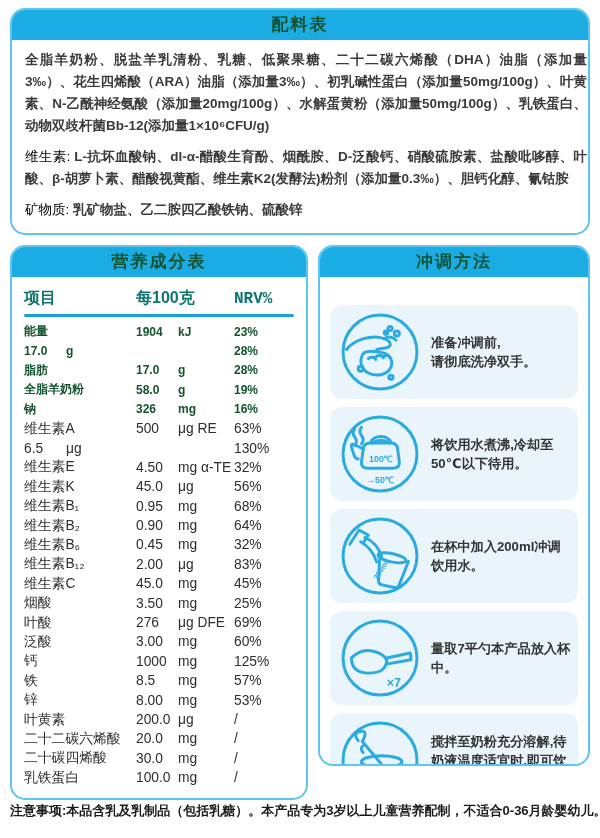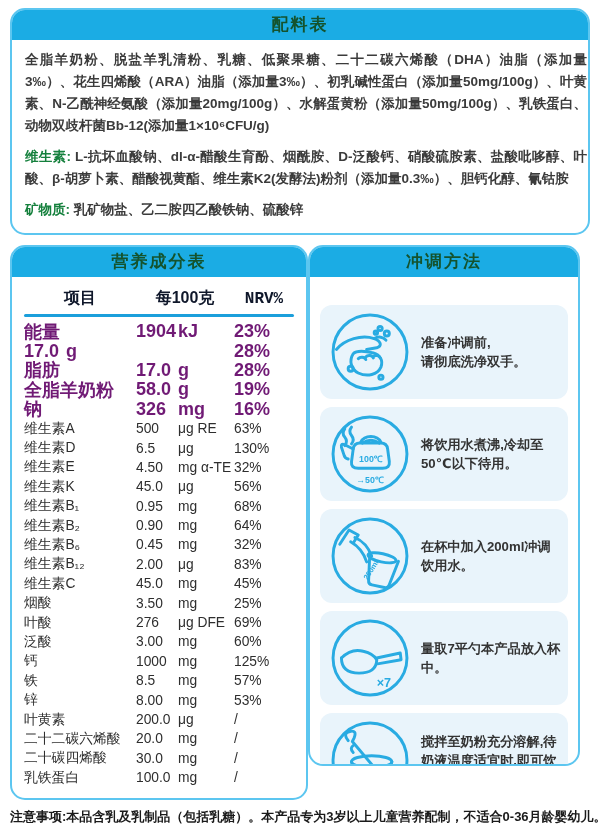--- a/index.html
+++ b/index.html
@@ -9,54 +9,54 @@
 
   .card { border:2px solid #5cc6f0; border-radius:15px; overflow:hidden; background:#fff; }
   .card-header { background:#1bace4; height:30px; line-height:30px; text-align:center;
     color:#14532d; font-size:17px; font-weight:bold; letter-spacing:2px; }
 
   
   .card-top { height:227px; margin-bottom:10px; }
   .ing-body { padding:9px 1px 0 13px; font-size:13.5px; line-height:22px;
     font-weight:600; color:#3b3b3b; text-align:justify; }
   .ing-body p { margin-bottom:9px; }
-  .ing-body b { font-weight:bold; color:#15803d; }
-
-  
-  .row { display:flex; }
+  .ing-body b { font-weight:normal; color:#000000; }
+
+  
+  .row { display:flex; gap:10px; }
   .card-left  { width:298px; height:555px; }
   .card-right { width:272px; height:521px; }
 
   
   .table-area { padding:8px 12px 0 12px; }
-  .thead { display:flex; align-items:center; height:27px; color:#0f172a;
-    font-weight:bold; font-size:16px;text-align:center; }
+  .thead { display:flex; align-items:center; height:27px; color:#0f766e;
+    font-weight:bold; font-size:16px; }
   .th-item { width:112px; }
   .th-val  { flex:1; }
   .th-nrv  { width:60px;font-family:Liberation Mono, monospace; }
   .thead-line { height:3px; background:#1b9fdb; border-radius:2px; margin:2px 0 5px 0; }
   .nrow { display:flex; align-items:center; height:19.4px; font-size:13.8px; color:#2e2e2e; }
   .n-name { width:112px; white-space:nowrap; }
   .n-val  { width:42px; white-space:nowrap; }
   .n-unit { flex:1; white-space:nowrap; }
   .n-nrv  { width:60px; }
-  .nrow.bold { font-weight:bold; font-size:18px; color:#701a75; }
+  .nrow.bold { font-weight:bold; font-size:12px; color:#14532d; }
 
   
   .steps { padding:28px 10px 0 10px; display:flex; flex-direction:column; gap:8px; }
   .step { background:#e9f4fb; border-radius:12px; height:94px; display:flex;
     align-items:center; padding:4px 6px 4px 8px; }
   .step svg { width:84px; height:84px; flex:0 0 84px; margin-right:9px; }
   .step-text { font-size:13.2px; line-height:19px; font-weight:600; color:#333;
     white-space:pre-line; }
   .ic { stroke:#29abe2; stroke-width:3.5; fill:none; stroke-linecap:round; stroke-linejoin:round; }
   .ic-txt { fill:#29abe2; font-weight:bold; font-family:"Liberation Sans",sans-serif; }
 
   
-  .footnote { margin-top:8px; font-size:13px; font-weight:bold; color:#1a1a1a;
+  .footnote { margin-top:2px; font-size:13px; font-weight:bold; color:#1a1a1a;
     display:flex; white-space:nowrap; }
   .footnote .gap { display:inline-block; width:18px; }
 </style>
 </head>
 <body>
 
 <div class="page">
 
   <section class="card card-top">
     <div class="card-header">
@@ -118,21 +118,20 @@
   </div>
 
   <div class="nrow">
     <span class="n-name">维生素A</span>
     <span class="n-val">500</span>
     <span class="n-unit">μg RE</span>
     <span class="n-nrv">63%</span>
   </div>
 
   <div class="nrow">
-    <span class="n-name">维生素D</span>
     <span class="n-val">6.5</span>
     <span class="n-unit">μg</span>
     <span class="n-nrv">130%</span>
   </div>
 
   <div class="nrow">
     <span class="n-name">维生素E</span>
     <span class="n-val">4.50</span>
     <span class="n-unit">mg α-TE</span>
     <span class="n-nrv">32%</span>

